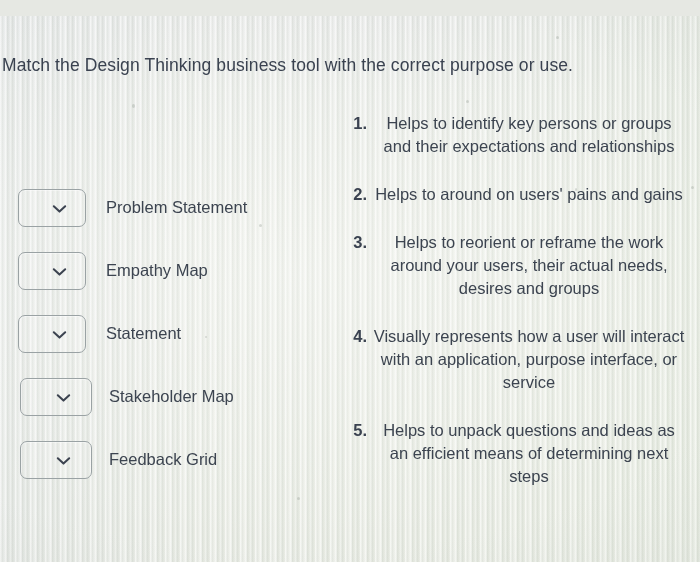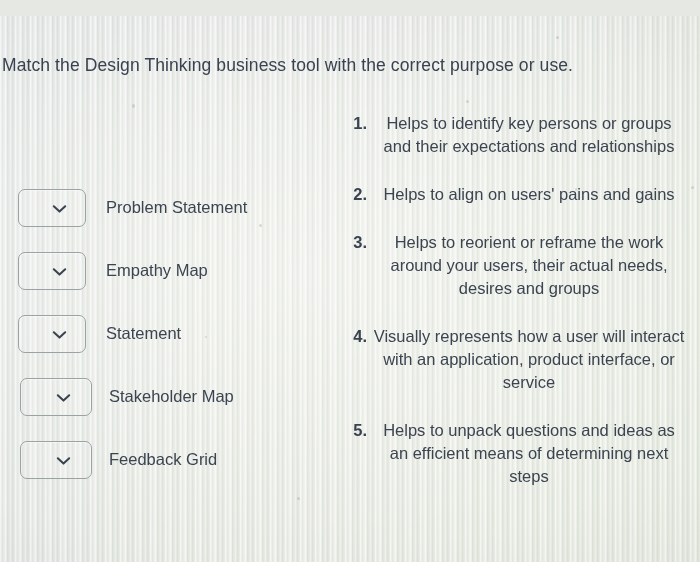--- a/index.html
+++ b/index.html
@@ -271,31 +271,31 @@
 
     <div class="right-col">
 
       <div class="purpose">
         <span class="num">1.</span>
         <span class="txt">Helps to identify key persons or groups and their expectations and relationships</span>
       </div>
 
       <div class="purpose">
         <span class="num">2.</span>
-        <span class="txt">Helps to align on users' pains and gains</span>
+        <span class="txt">Helps to around on users' pains and gains</span>
       </div>
 
       <div class="purpose">
         <span class="num">3.</span>
         <span class="txt">Helps to reorient or reframe the work around your users, their actual needs, desires and groups</span>
       </div>
 
       <div class="purpose">
         <span class="num">4.</span>
-        <span class="txt">Visually represents how a user will interact with an application, product interface, or service</span>
+        <span class="txt">Visually represents how a user will interact with an application, purpose interface, or service</span>
       </div>
 
       <div class="purpose">
         <span class="num">5.</span>
         <span class="txt">Helps to unpack questions and ideas as an efficient means of determining next steps</span>
       </div>
 
     </div>
 
   </div>

